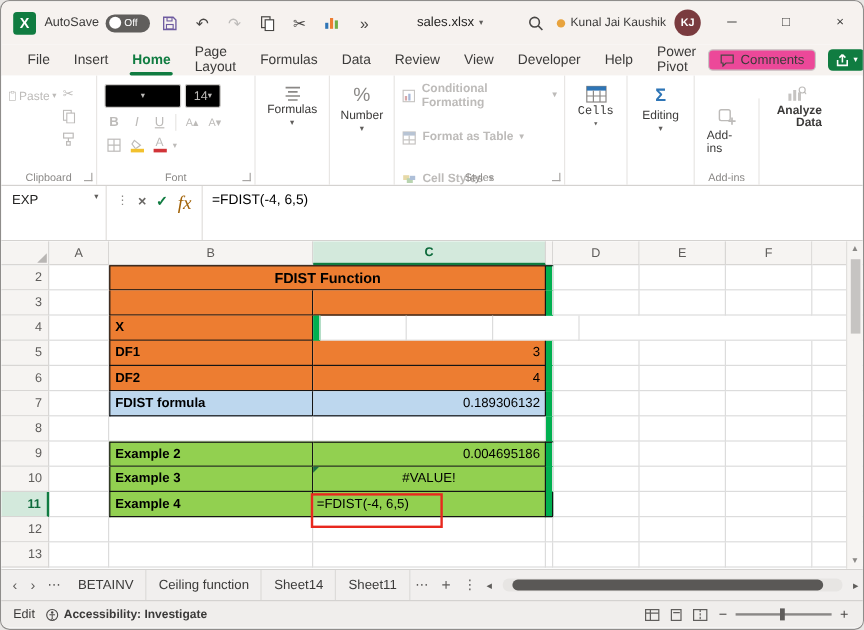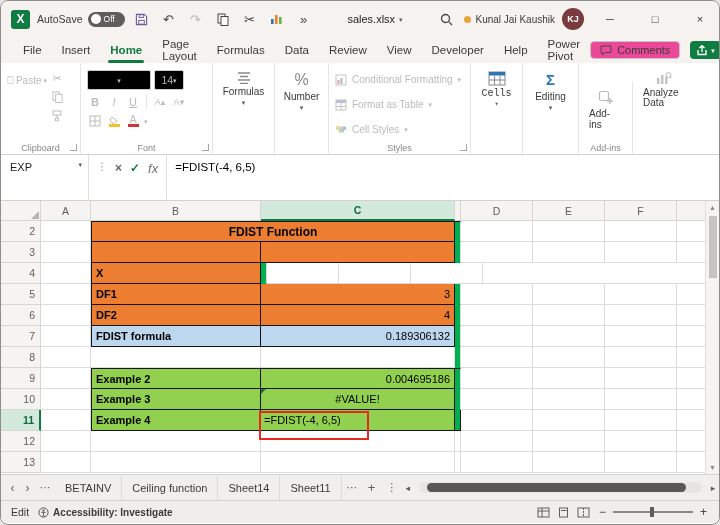--- a/index.html
+++ b/index.html
@@ -46,34 +46,34 @@
   .combo{border:1px solid #cfcdcb;border-radius:2px;height:20px;display:inline-flex;align-items:center;justify-content:center;padding:0 3px;box-sizing:border-box;font-size:10.5px;background:#000000;}
   .namecombo{width:64px;}
   .sizecombo{width:30px;}
   .b{font-weight:bold;}
   .i{font-style:italic;}
   .u{text-decoration:underline;}
   .fc{flex-direction:column;gap:0;line-height:8px;}
   .cbar{width:11px;height:3px;display:block;}
   .vsep{width:1px;height:14px;background:#e8e6e4;margin:0 2px;}
   .stackbtn{display:flex;flex-direction:column;align-items:center;gap:2px;font-size:10px;color:#3b3a39;padding:4px 4px 0 4px;width:100%;box-sizing:border-box;}
-  .stylescol{display:flex;flex-direction:column;gap:8px;padding-top:4px;}
+  .stylescol{display:flex;flex-direction:column;gap:18px;padding-top:4px;font-weight:bold;}
   .stylerow{display:flex;align-items:center;gap:5px;height:17px;font-size:10px;}
   .sigma{font-size:15px;color:#2e75b6;font-weight:bold;line-height:18px;}
   .pct{font-size:16px;color:#8a8886;line-height:18px;}
 
   
   .fbar{height:46px;background:#fff;border-bottom:1px solid #d4d2d0;display:flex;box-sizing:border-box;}
   .namebox{width:88px;border-right:1px solid #e1dfdd;display:flex;align-items:flex-start;padding:6px 6px 0 9px;gap:4px;box-sizing:border-box;}
   .namebox .nbtext{flex:1;font-size:11px;color:#252423;}
   .fbtns{display:flex;align-items:flex-start;gap:8px;padding:6px 8px 0 8px;border-right:1px solid #e1dfdd;box-sizing:border-box;}
   .kebab{color:#8a8886;font-size:10px;}
   .fx-cancel{color:#696764;font-size:12px;font-weight:bold;}
   .fx-ok{color:#107C41;font-size:12px;font-weight:bold;}
-  .fxi{font-family:Liberation Sans, sans-serif;font-style:italic;color:#737373;font-size:13px;}
+  .fxi{font-family:Liberation Serif, serif;font-style:italic;color:#a16207;font-size:16px;}
   .ftext{flex:1;padding:6px 8px 0 8px;font-size:11.5px;color:#000;}
 
   
   .grid{position:relative;height:273px;background:#fff;overflow:hidden;}
   .ghead{display:flex;height:20px;}
   .row{display:flex;height:21px;}
   .corner{width:40px;background:#f6f4f2;border-right:1px solid #d8d6d4;border-bottom:1px solid #d8d6d4;position:relative;box-sizing:border-box;flex:0 0 auto;}
   .corner::after{content:"";position:absolute;right:1px;bottom:1px;border-left:8px solid transparent;border-bottom:8px solid #b8b6b4;}
   .colh{background:#f6f4f2;border-right:1px solid #d8d6d4;border-bottom:1px solid #d8d6d4;display:flex;align-items:center;justify-content:center;font-size:10.5px;color:#5f5d5b;box-sizing:border-box;flex:0 0 auto;}
   .colh.active{background:#d3e9dc;border-bottom:2px solid #107C41;color:#0e6b3c;font-weight:bold;}
@@ -372,21 +372,21 @@
 
     <div class="rgroup" style="width:62px;border-right:none;">
       <div class="stackbtn dis">
         <svg width="16" height="15" viewBox="0 0 16 15">
             <rect x="1" y="7" width="2.5" height="6" fill="#c6c4c2"></rect>
             <rect x="5" y="4" width="2.5" height="9" fill="#c6c4c2"></rect>
             <rect x="9" y="6" width="2.5" height="7" fill="#c6c4c2"></rect>
             <circle cx="12.5" cy="4" r="2.5" fill="none" stroke="#bdbbb9"></circle>
             <line x1="14.2" y1="5.7" x2="16" y2="7.5" stroke="#bdbbb9"></line>
           </svg>
-        <span style="text-align:left;line-height:10px;">Analyze Data</span>
+        <span style="text-align:right;line-height:10px;font-weight:bold;">Analyze Data</span>
       </div>
     </div>
 
     <div style="flex:1;"></div>
   </div>
 
   <div class="fbar">
     <div class="namebox">
       <span class="nbtext">EXP</span>
       <span class="dd">▾</span>

